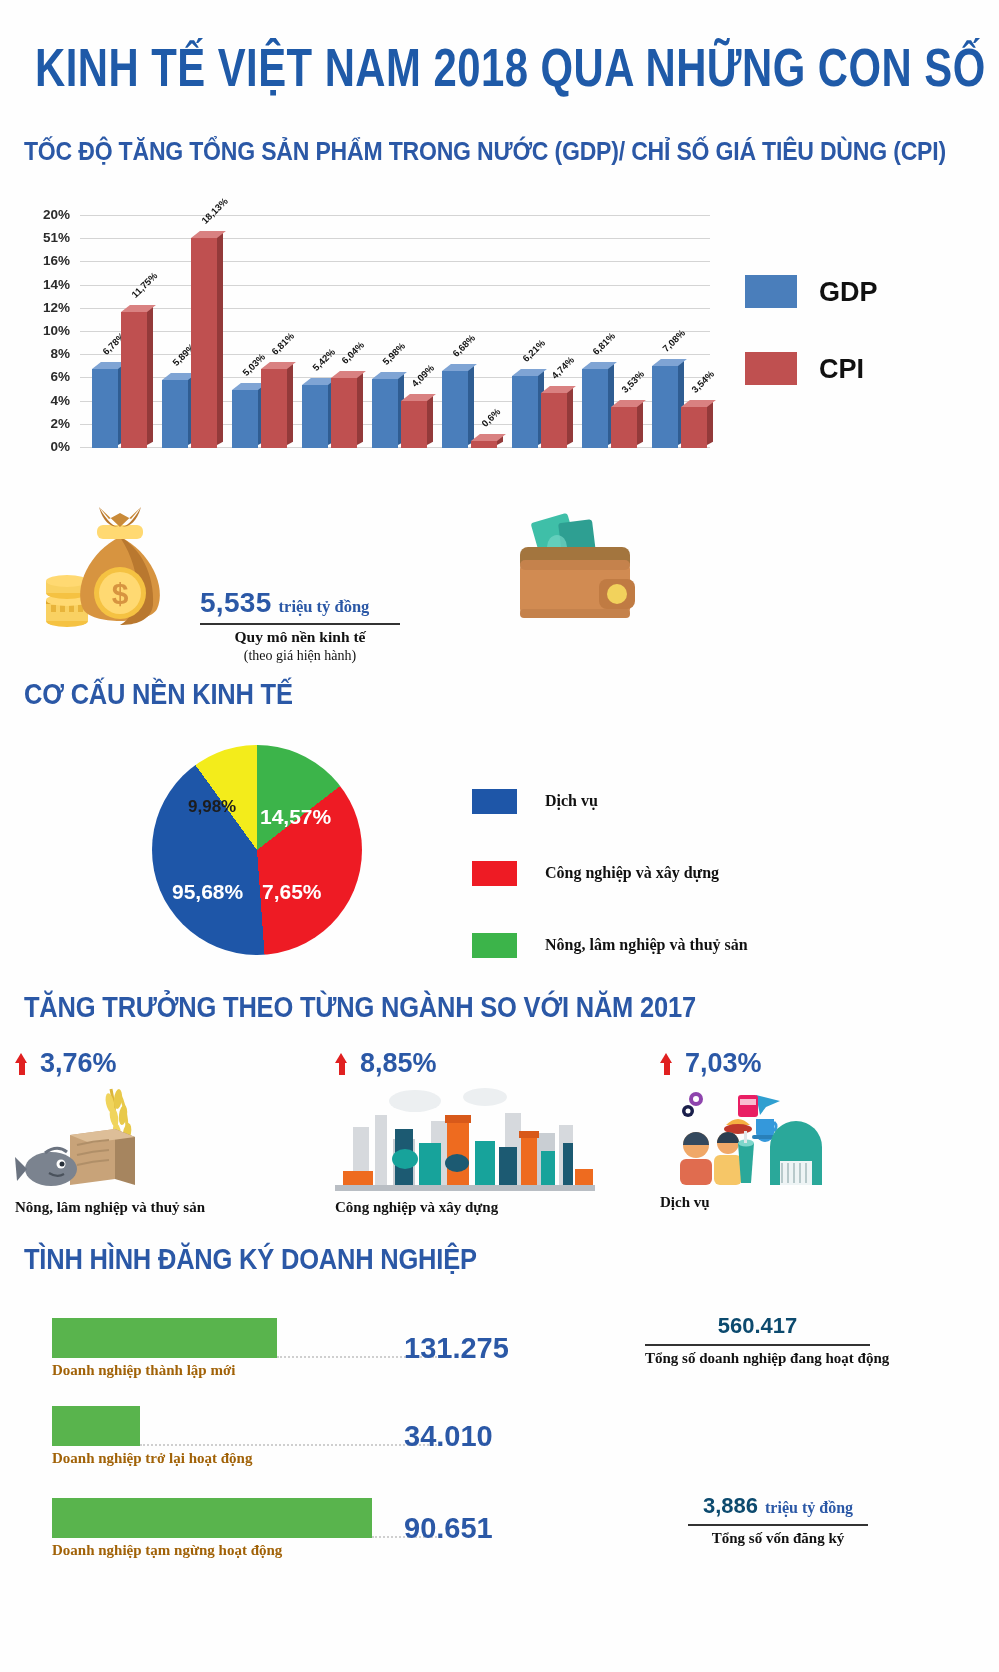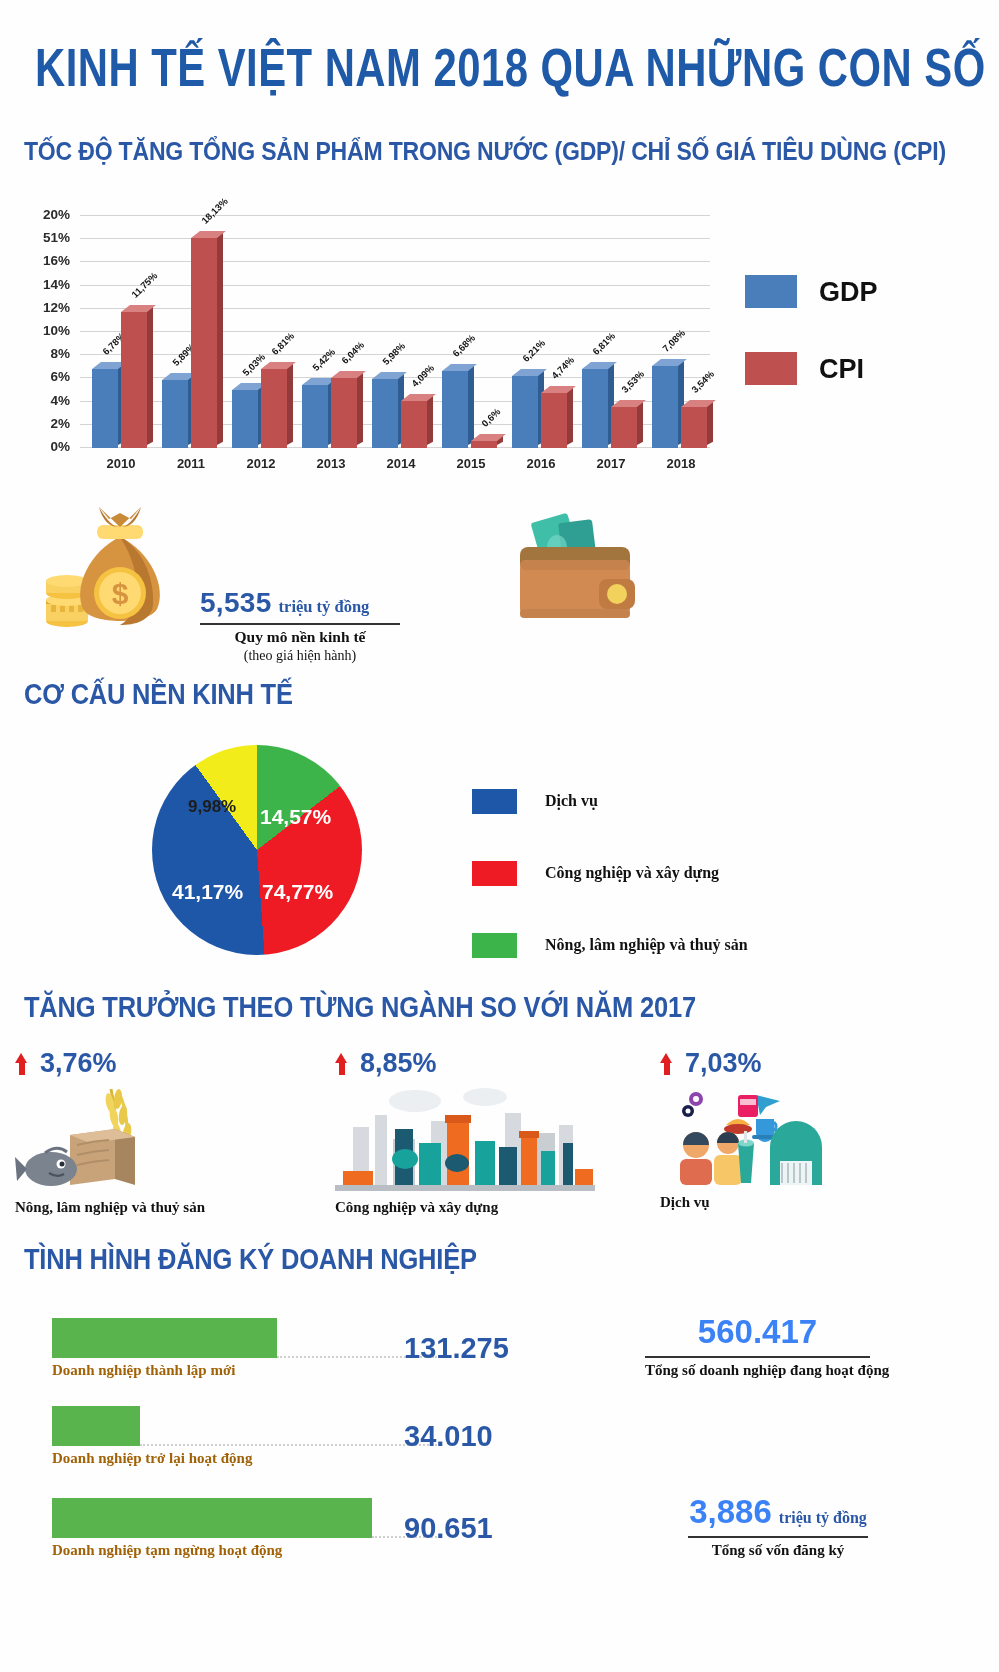--- a/index.html
+++ b/index.html
@@ -164,21 +164,21 @@
     font-family: "Liberation Sans", sans-serif; white-space: nowrap;
   }
   .ebar-cap {
     position: absolute; top: 44px; left: 0;
     font-family: "Liberation Serif", serif; font-size: 15px; font-weight: bold; color: #a16207;
     white-space: nowrap;
   }
 
   .big-right { position: absolute; text-align: center; }
   .big-right .num {
-    font-size: 33px; font-weight: bold; color: #3b82f6; font-family: "Liberation Sans", sans-serif;
+    font-size: 22px; font-weight: bold; color: #0c4a6e; font-family: "Liberation Sans", sans-serif;
   }
   .big-right .unit {
     font-family: "Liberation Serif", serif; font-size: 16px; font-weight: bold; color: #2b58a6;
     margin-left: 7px;
   }
   .big-right .rule { height: 1.8px; background: #333; margin: 5px 0 4px 0; }
   .big-right .cap {
     font-family: "Liberation Serif", serif; font-size: 15px; font-weight: bold; color: #111;
     white-space: nowrap;
   }
@@ -336,31 +336,20 @@
           <div class="top" style="bottom: 82.128px;"></div>
         </div>
         <div class="vlabel" style="left: 28px; bottom: 94.128px;">7,08%</div>
         <div class="bar3d bar-cpi" style="left: 41px; height: 41.064px;">
           <div class="face"></div>
           <div class="side" style="height: 41.064px;"></div>
           <div class="top" style="bottom: 41.064px;"></div>
         </div>
         <div class="vlabel" style="left: 57px; bottom: 53.064px;">3,54%</div>
       </div>
-    </div>
-  <div class="xlabels" id="xlabels">
-      <span style="left: 10px;">2010</span>
-      <span style="left: 80px;">2011</span>
-      <span style="left: 150px;">2012</span>
-      <span style="left: 220px;">2013</span>
-      <span style="left: 290px;">2014</span>
-      <span style="left: 360px;">2015</span>
-      <span style="left: 430px;">2016</span>
-      <span style="left: 500px;">2017</span>
-      <span style="left: 570px;">2018</span>
     </div>
 </div>
 
 <div class="legend-chart">
   <div class="row">
     <div class="sw gdp"></div>
     <div class="lb">GDP</div>
   </div>
   <div class="row">
     <div class="sw cpi"></div>
@@ -418,22 +407,22 @@
       <rect x="15" y="104" width="110" height="9" rx="4" fill="#c5824c"></rect>
     </g>
   </svg>
 </div>
 
 <div class="section-title" id="sec-coconkt">CƠ CẤU NỀN KINH TẾ</div>
 
 <div class="pie-wrap">
   <div class="pie"></div>
   <div class="pie-lab white" style="left:108px; top:60px;">14,57%</div>
-  <div class="pie-lab white" style="left:110px; top:135px;">74,77%</div>
-  <div class="pie-lab white" style="left:20px; top:135px;">41,17%</div>
+  <div class="pie-lab white" style="left:110px; top:135px;">7,65%</div>
+  <div class="pie-lab white" style="left:20px; top:135px;">95,68%</div>
   <div class="pie-lab dark" style="left:36px; top:52px; font-size:17px;">9,98%</div>
 </div>
 
 <div class="pie-legend" id="pie-legend">
     <div class="row">
       <div class="sw" style="background: rgb(30, 86, 168);"></div>
       <div class="lb">Dịch vụ</div>
     </div>
     <div class="row">
       <div class="sw" style="background: rgb(238, 27, 36);"></div>

